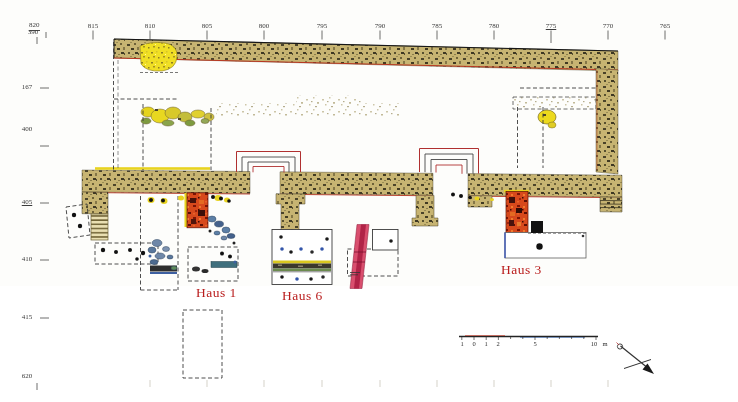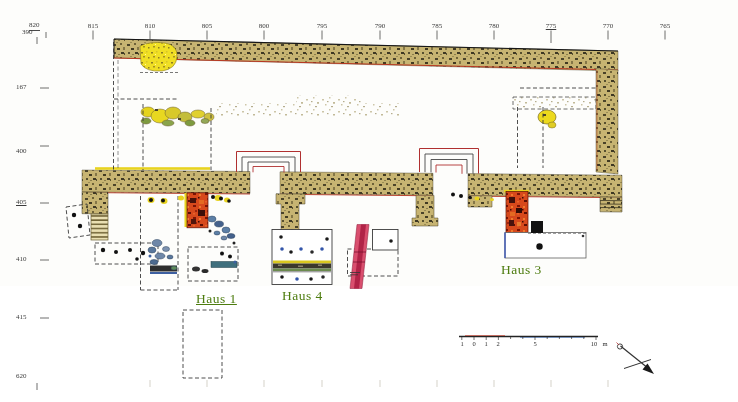--- a/index.html
+++ b/index.html
@@ -3,23 +3,23 @@
 <meta charset="utf-8">
 <style>
   html,body{margin:0;padding:0;}
   body{width:738px;height:402px;background:#ffffff;overflow:hidden;
        font-family:"Liberation Serif", serif;}
   .stage{position:relative;width:738px;height:286px;background:#fdfdfb;}
   .stage svg{position:absolute;left:0;top:0;}
   .lbl{position:absolute;color:#3b3b3b;font-size:7px;line-height:1;
        white-space:nowrap;z-index:5;}
   .tick-top{transform:translateX(-50%);}
-  .tick-left{width:22px;text-align:left;}
+  .tick-left{width:22px;text-align:center;}
   .corner-820{border-bottom:1px solid #4a4a4a;padding-bottom:0.5px;}
-  .haus{position:absolute;color:#4d7c0f;font-size:13.5px;line-height:1;
+  .haus{position:absolute;color:#b91c1c;font-size:13.5px;line-height:1;
         letter-spacing:0.5px;z-index:5;}
   .scale-lbl{position:absolute;color:#2e2e2e;font-size:6.5px;line-height:1;
         transform:translateX(-50%);z-index:5;}
 </style>
 </head>
 <body>
 
 <div class="stage">
 
   <svg width="738" height="402" viewBox="0 0 738 402">
@@ -368,28 +368,28 @@
   <span class="lbl tick-top" style="left:322px;top:23px;">795</span>
   <span class="lbl tick-top" style="left:380px;top:23px;">790</span>
   <span class="lbl tick-top" style="left:437px;top:23px;">785</span>
   <span class="lbl tick-top" style="left:494px;top:23px;">780</span>
   <span class="lbl tick-top" style="left:551px;top:23px;text-decoration:underline;">775</span>
   <span class="lbl tick-top" style="left:608px;top:23px;">770</span>
   <span class="lbl tick-top" style="left:665px;top:23px;">765</span>
 
   <span class="lbl tick-left" style="left:22px;top:29px;">390</span>
   <span class="lbl tick-left" style="left:16px;top:84px;">167</span>
-  <span class="lbl tick-left" style="left:16px;top:148px;">400</span>
+  <span class="lbl tick-left" style="left:16px;top:126px;">400</span>
   <span class="lbl tick-left" style="left:16px;top:199px;text-decoration:underline;">405</span>
   <span class="lbl tick-left" style="left:16px;top:256px;">410</span>
   <span class="lbl tick-left" style="left:16px;top:314px;">415</span>
   <span class="lbl tick-left" style="left:16px;top:373px;">620</span>
 
-  <span class="haus" style="left:196px;top:292px;text-decoration:underline;">Haus 1</span>
-  <span class="haus" style="left:282px;top:289px;">Haus 4</span>
+  <span class="haus" style="left:196px;top:286px;">Haus 1</span>
+  <span class="haus" style="left:282px;top:289px;">Haus 6</span>
   <span class="haus" style="left:501px;top:263px;">Haus 3</span>
 
   <span class="scale-lbl" style="left:462px;top:341px;">1</span>
   <span class="scale-lbl" style="left:474px;top:341px;">0</span>
   <span class="scale-lbl" style="left:486px;top:341px;">1</span>
   <span class="scale-lbl" style="left:498px;top:341px;">2</span>
   <span class="scale-lbl" style="left:535px;top:341px;">5</span>
   <span class="scale-lbl" style="left:594px;top:341px;">10</span>
   <span class="scale-lbl" style="left:605px;top:341px;">m</span>
 

